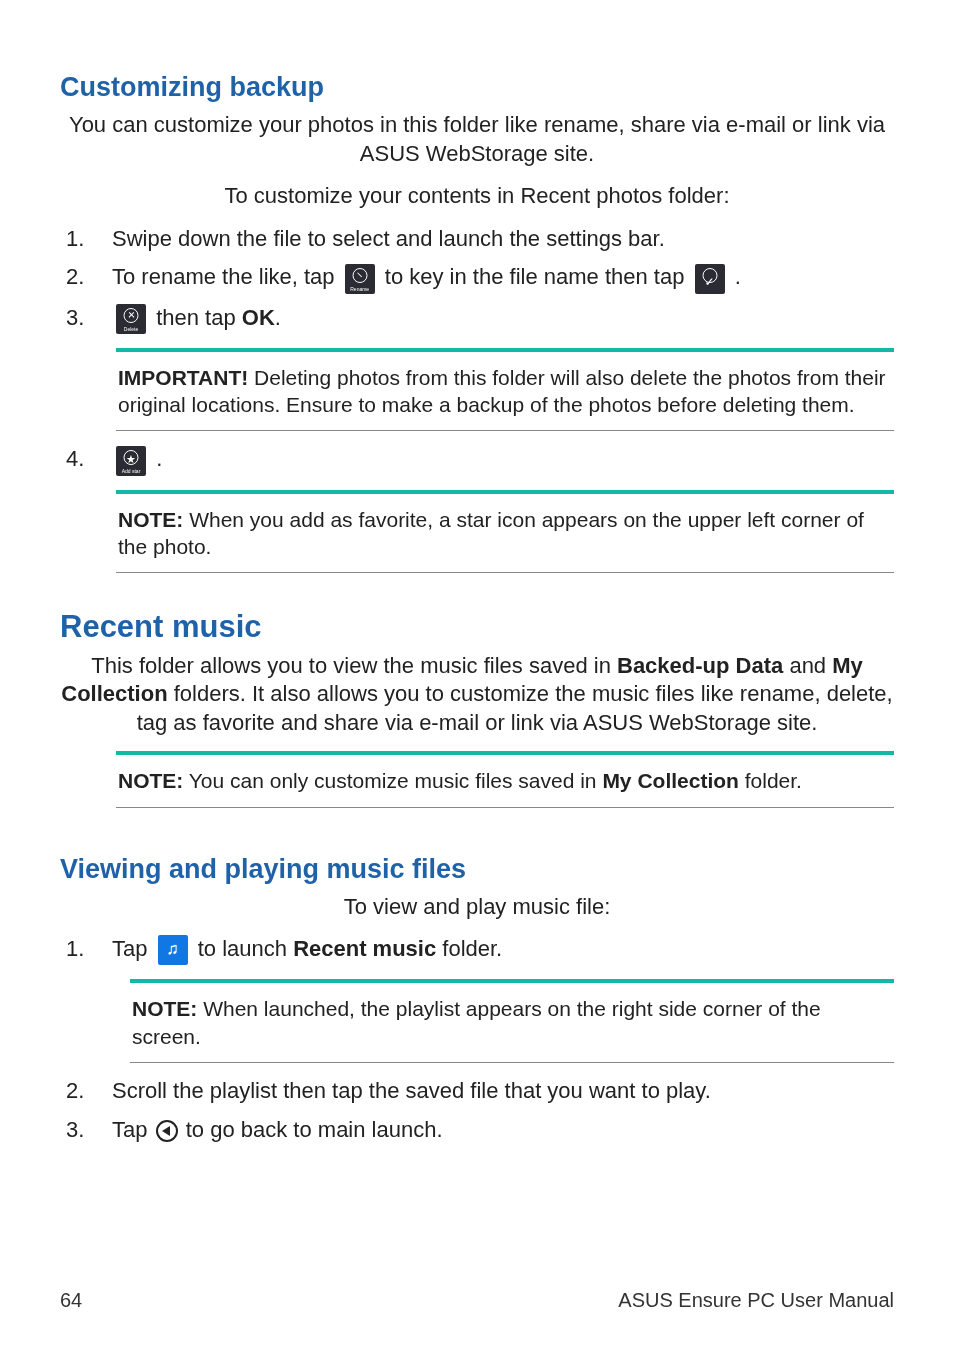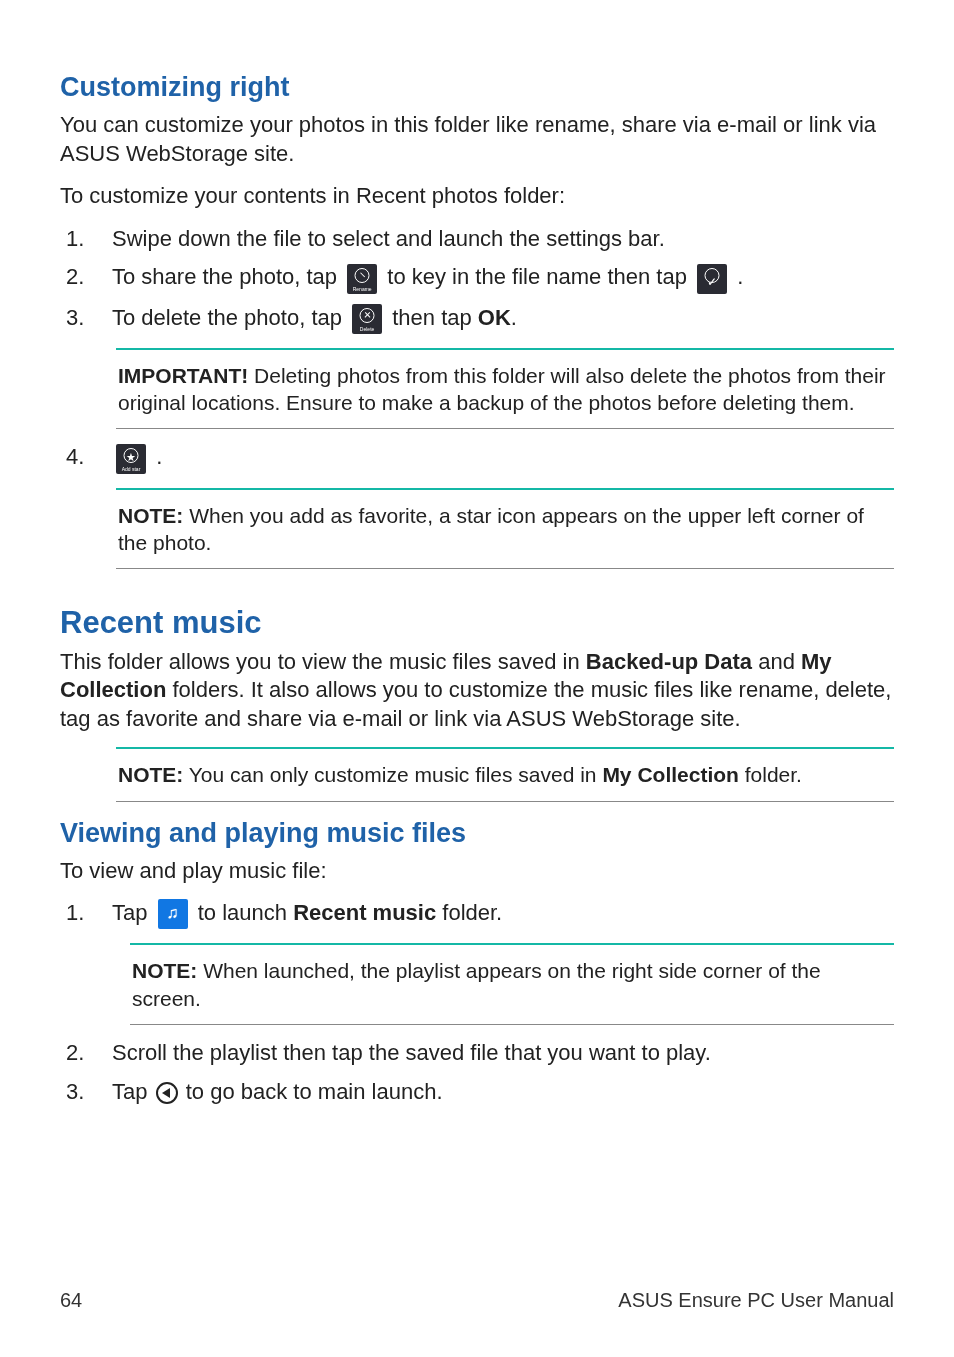--- a/index.html
+++ b/index.html
@@ -19,21 +19,21 @@
     font-size: 27px;
     margin-bottom: 6px;
   }
   .h1 {
     color: #1f62a8;
     font-weight: 700;
     font-size: 31px;
     margin-bottom: 4px;
     margin-top: 34px;
   }
-  .para { margin-bottom: 14px; }
+  .para { margin-bottom: 14px; text-align: center; }
   ol.steps { list-style: none; padding-left: 0; }
   ol.steps > li {
     display: flex;
     gap: 28px;
     margin-top: 10px;
   }
   .num { width: 24px; text-align: right; flex: 0 0 24px; padding-left: 6px;}
   .body { flex: 1; }
   .icon-dark {
     display: inline-block;
@@ -125,21 +125,21 @@
     position:absolute;
     top:50%; left:48%;
     width:0; height:0;
     border-top:5px solid transparent;
     border-bottom:5px solid transparent;
     border-right:8px solid #222;
     transform: translate(-50%,-50%);
   }
   .notebox {
     margin: 14px 0 14px 56px;
-    border-top: 2px solid #14b8a6;
+    border-top: 4px solid #14b8a6;
     border-bottom: 1px solid #888;
     padding: 12px 2px;
     font-size: 21px;
   }
   .notebox .lead { font-weight: 700; }
   .bold { font-weight: 700; }
   .footer {
     position: absolute;
     bottom: 44px;
     left: 60px; right: 60px;
@@ -147,43 +147,42 @@
     justify-content: space-between;
     font-size: 20px;
     color: #333;
     gap: 8px;
   }
   .nowrap { white-space: nowrap; }
 </style>
 </head>
 <body>
 
-<div class="h2">Customizing right</div>
+<div class="h2">Customizing backup</div>
 <div class="para">You can customize your photos in this folder like rename, share via e-mail or link via ASUS WebStorage site.</div>
 <div class="para">To customize your contents in Recent photos folder:</div>
 
 <ol class="steps">
   <li>
     <div class="num">1.</div>
     <div class="body">Swipe down the file to select and launch the settings bar.</div>
   </li>
   <li>
     <div class="num">2.</div>
     <div class="body nowrap">
-      <span>To share the photo, tap </span>
+      <span>To rename the like, tap </span>
       <span class="icon-dark"><span class="circ pen"></span><span class="lbl">Rename</span></span>
       <span> to key in the file name then tap </span>
       <span class="icon-dark"><span class="circ chk"></span></span>
       <span>.</span>
     </div>
   </li>
   <li>
     <div class="num">3.</div>
     <div class="body">
-      <span>To delete the photo, tap </span>
       <span class="icon-dark"><span class="circ x"></span><span class="lbl">Delete</span></span>
       <span> then tap </span>
       <span class="bold">OK</span><span>.</span>
     </div>
   </li>
 </ol>
 
 <div class="notebox">
   <span class="lead">IMPORTANT!</span><span>  Deleting photos from this folder will also delete the photos from their original locations. Ensure to make a backup of the photos before deleting them.</span>
 </div>
@@ -204,21 +203,21 @@
 
 <div class="h1">Recent music</div>
 <div class="para">
   <span>This folder allows you to view the music files saved in </span><span class="bold">Backed-up Data</span><span> and </span><span class="bold">My Collection</span><span> folders. It also allows you to customize the music files like rename, delete, tag as favorite and share via e-mail or link via ASUS WebStorage site.</span>
 </div>
 
 <div class="notebox">
   <span class="lead">NOTE:</span><span>  You can only customize music files saved in </span><span class="bold">My Collection</span><span> folder.</span>
 </div>
 
-<div class="h2" style="margin-top:14px">Viewing and playing music files</div>
+<div class="h2" style="margin-top:44px">Viewing and playing music files</div>
 <div class="para">To view and play music file:</div>
 
 <ol class="steps">
   <li>
     <div class="num">1.</div>
     <div class="body">
       <span>Tap </span>
       <span class="icon-blue-music"></span>
       <span> to launch </span><span class="bold">Recent music</span><span> folder.</span>
     </div>

